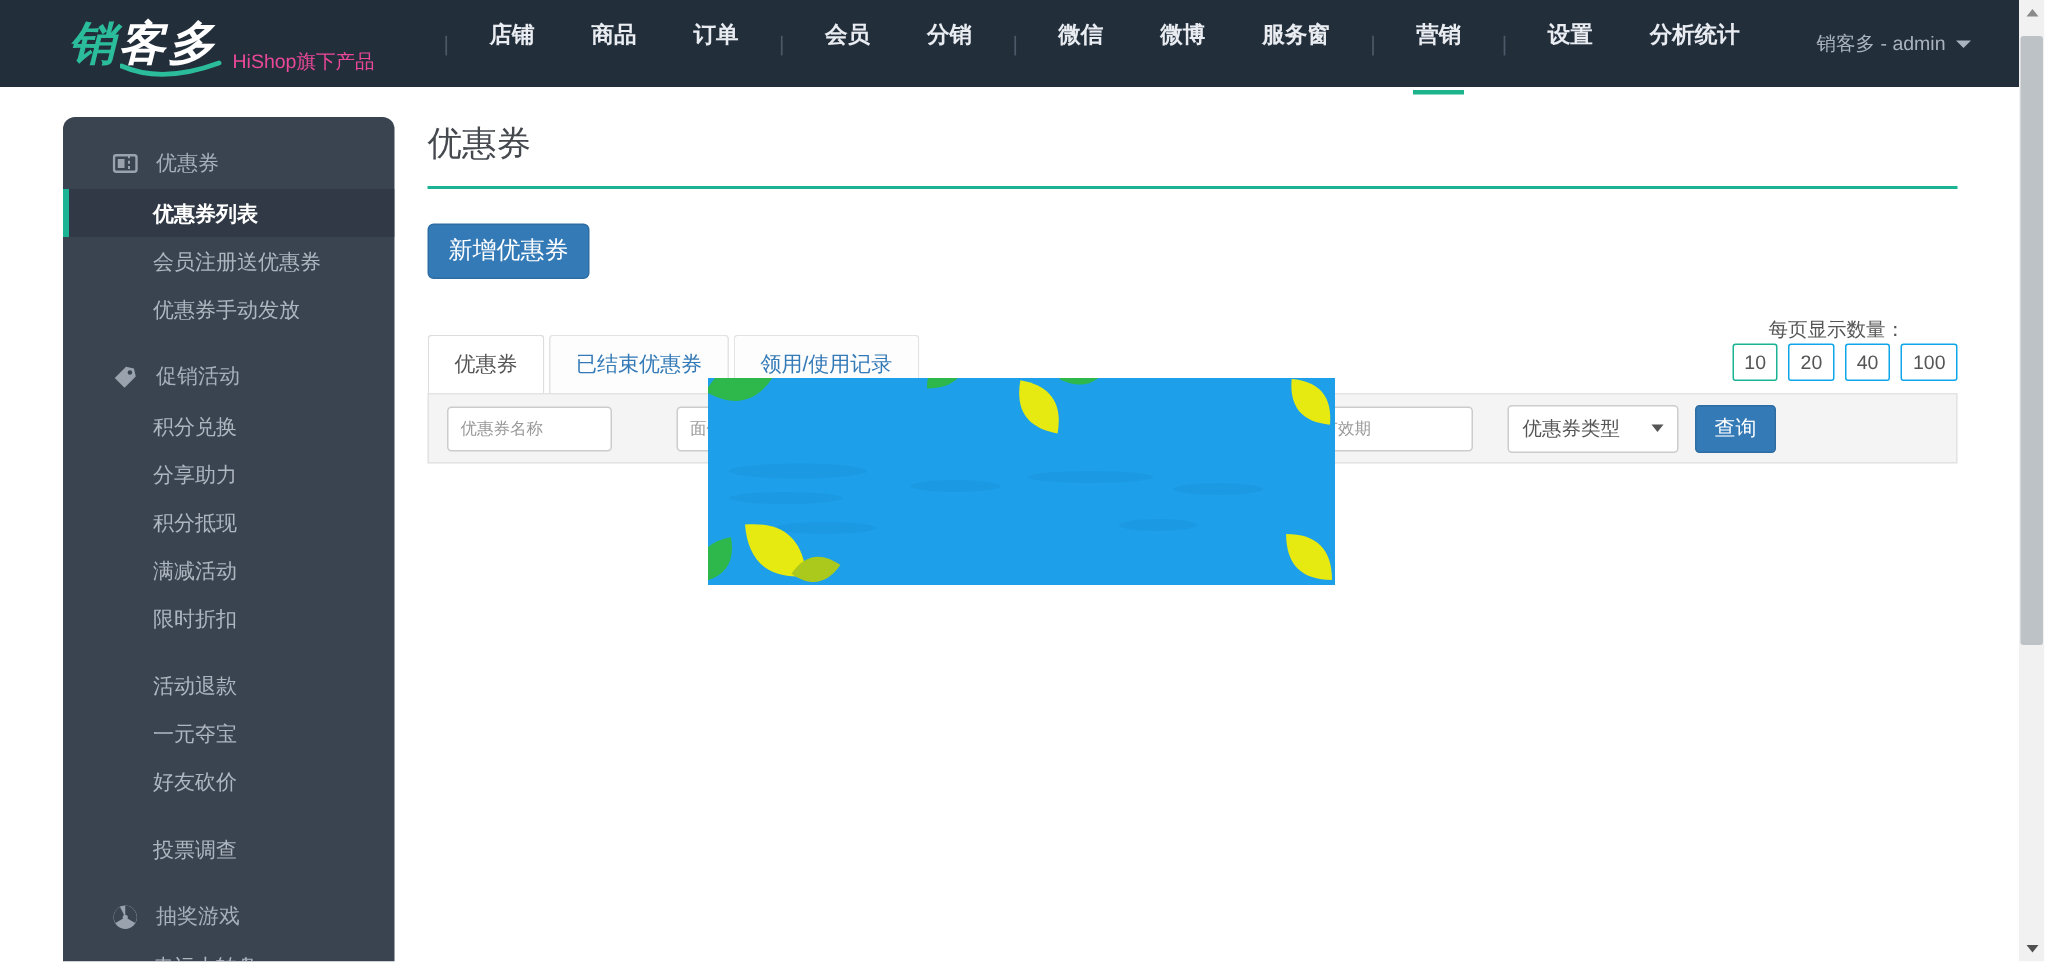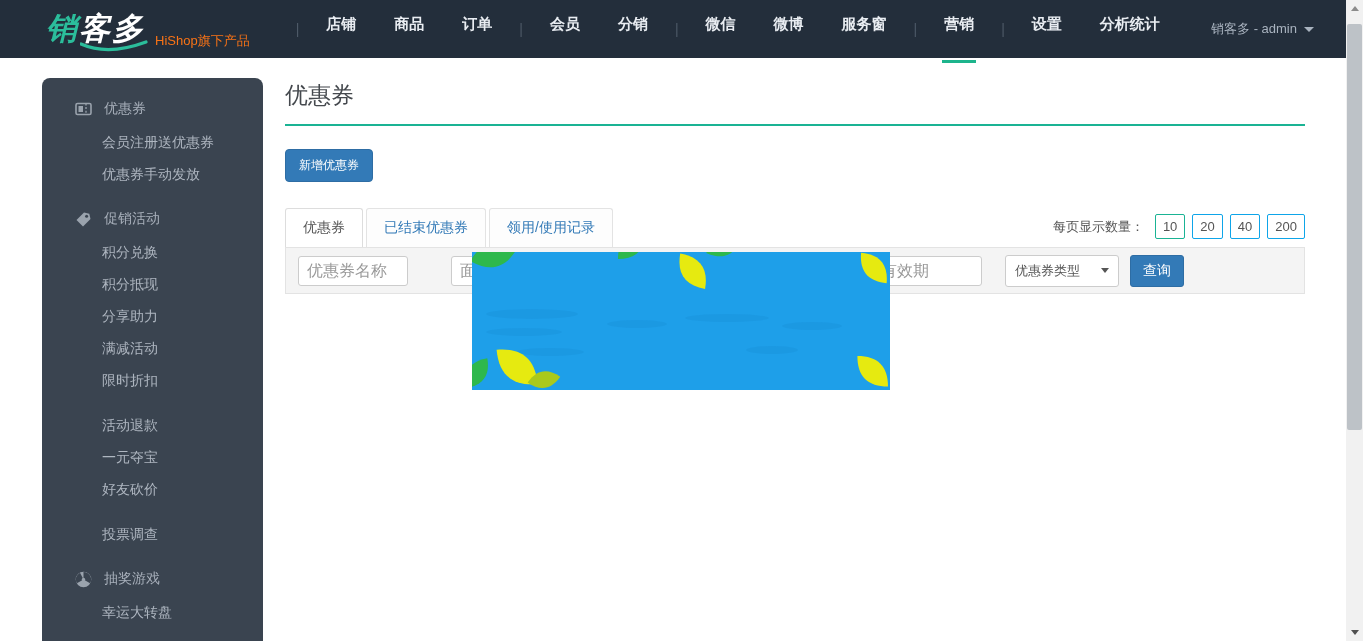--- a/index.html
+++ b/index.html
@@ -8,21 +8,21 @@
   .app { position:relative; width:1363px; height:641px; background:#fff; }
 
   
   .navbar { position:absolute; left:0; top:0; width:1346px; height:58px;
     background:#232e3b; display:flex; align-items:center; }
   .logo { display:flex; align-items:flex-end; margin-left:46px; position:relative; }
   .logo-cn { font-size:31px; font-weight:bold; font-style:italic; letter-spacing:2px;
     color:#fff; position:relative; }
   .logo-cn .accent { color:#2bbd9b; }
   .logo-swoosh { position:absolute; left:34px; bottom:-4px; }
-  .logo-sub { color:#f97316; font-size:13px; margin-left:10px; }
+  .logo-sub { color:#ec4899; font-size:13px; margin-left:10px; }
   .nav-items { display:flex; align-items:center; height:58px; margin-left:38px; }
   .nav-item { color:#e9edf2; font-size:15px; font-weight:bold; padding:0 2px;
     margin:0 17px; height:68px; line-height:58px; cursor:pointer; position:relative; }
   .nav-item.active { border-bottom:3px solid #1db48c; }
   .nav-divider { color:#4d5967; margin:0 8px; font-size:14px; }
   .user-menu { position:absolute; right:32px; top:0; height:58px; display:flex;
     align-items:center; color:#a9b3bf; font-size:13px; cursor:pointer; }
   .caret { display:inline-block; margin-left:7px; width:0; height:0;
     border-left:5px solid transparent; border-right:5px solid transparent;
     border-top:5px solid #a9b3bf; }
@@ -39,41 +39,41 @@
   .side-item.active { background:#303945; color:#fff; font-weight:bold;
     border-left:4px solid #1ab394; padding-left:56px; }
   .side-gap { height:13px; }
   .side-section-gap { height:12px; }
 
   
   .content { position:absolute; left:285px; top:80px; width:1020px; }
   .page-title { font-size:23px; font-weight:normal; color:#45494e;
     padding-bottom:13px; border-bottom:2px solid #1ab394; }
   .btn-primary { display:inline-block; margin-top:23px; background:#337ab7;
-    border:1px solid #2e6da4; color:#fff; font-size:12px; padding:7px 13px;
+    border:1px solid #2e6da4; color:#fff; font-size:16px; padding:7px 13px;
     border-radius:4px; cursor:pointer; font-family:inherit; }
   .tabs-row { margin-top:25px; display:flex; justify-content:space-between;
     align-items:flex-end; }
   .tabs { display:flex; }
   .tab { font-size:14px; color:#337ab7; padding:10px 17px; cursor:pointer;
     border:1px solid #e3e3e3; border-bottom:none; background:#fdfdfd;
     border-radius:3px 3px 0 0; margin-right:3px; position:relative; top:1px; }
   .tab.active { background:#fff; color:#555; border:1px solid #ddd;
     border-bottom:1px solid #fff; }
   .page-size { display:flex; align-items:center; font-size:13px; color:#555;
-    padding-bottom:8px; }
+    padding-bottom:8px;flex-direction:column; }
   .page-size-label { margin-right:4px; }
   .ps-box { display:inline-block; min-width:30px; text-align:center; padding:4px 7px;
     border:1px solid #0ea5e9; background:#fff; color:#555; font-size:13px;
     margin-left:7px; cursor:pointer; border-radius:2px; }
   .ps-box.selected { border-color:#1ab394; }
   .filter-bar { background:#f4f4f4; border:1px solid #e3e3e3; height:47px;
     display:flex; align-items:center; padding-left:12px; position:relative; }
   .f-input { height:30px; border:1px solid #ccc; border-radius:3px; background:#fff;
-    padding:0 8px; font-size:16px; color:#555; font-family:inherit; }
+    padding:0 8px; font-size:11px; color:#555; font-family:inherit; }
   .f-input::placeholder { color:#999; }
   .to-label { font-size:13px; color:#555; }
   .f-select { height:32px; border:1px solid #ccc; border-radius:3px; background:#fff;
     font-size:13px; color:#555; display:flex; align-items:center;
     justify-content:space-between; padding:0 9px; cursor:pointer; }
   .f-select .sel-caret { width:0; height:0; border-left:4px solid transparent;
     border-right:4px solid transparent; border-top:5px solid #555; margin-left:8px; }
   .btn-search { background:#337ab7; border:1px solid #2e6da4; color:#fff;
     font-size:14px; padding:6px 12px; border-radius:3px; cursor:pointer;
     font-family:inherit; }
@@ -146,35 +146,36 @@
       <div class="side-section-header" data-name="sidebar-section-coupon">
         <span class="icon" data-name="coupon-icon">
           <svg width="17" height="14" viewBox="0 0 17 14">
             <rect x="1" y="1.5" width="15" height="11" rx="1.5" fill="none" stroke="#9aa3ad" stroke-width="1.6"></rect>
             <line x1="11" y1="1.5" x2="11" y2="12.5" stroke="#9aa3ad" stroke-width="1.3" stroke-dasharray="2 1.6"></line>
             <rect x="3.5" y="4" width="4.5" height="6" fill="#9aa3ad"></rect>
           </svg>
         </span>
         <span data-name="sidebar-section-label">优惠券</span>
       </div>
+      <div class="side-item active" data-name="sidebar-item-coupon-list">优惠券列表</div>
       <div class="side-item" data-name="sidebar-item-register-gift-coupon">会员注册送优惠券</div>
       <div class="side-item" data-name="sidebar-item-manual-coupon">优惠券手动发放</div>
       <div class="side-section-gap"></div>
       <div class="side-section-header" data-name="sidebar-section-tag">
         <span class="icon" data-name="tag-icon">
           <svg width="17" height="17" viewBox="0 0 17 17">
             <path d="M1.5 9 L8 15.5 L15.5 8 L14.3 2.7 L9 1.5 Z" fill="#9aa3ad"></path>
             <circle cx="11.6" cy="5.3" r="1.5" fill="#3a4450"></circle>
           </svg>
         </span>
         <span data-name="sidebar-section-label">促销活动</span>
       </div>
       <div class="side-item" data-name="sidebar-item-points-exchange">积分兑换</div>
+      <div class="side-item" data-name="sidebar-item-share-boost">分享助力</div>
       <div class="side-item" data-name="sidebar-item-points-cash">积分抵现</div>
-      <div class="side-item" data-name="sidebar-item-share-boost">分享助力</div>
       <div class="side-item" data-name="sidebar-item-full-reduction">满减活动</div>
       <div class="side-item" data-name="sidebar-item-time-discount">限时折扣</div>
       <div class="side-gap"></div>
       <div class="side-item" data-name="sidebar-item-activity-refund">活动退款</div>
       <div class="side-item" data-name="sidebar-item-one-yuan-treasure">一元夺宝</div>
       <div class="side-item" data-name="sidebar-item-friend-bargain">好友砍价</div>
       <div class="side-gap"></div>
       <div class="side-item" data-name="sidebar-item-vote-survey">投票调查</div>
       <div class="side-section-gap"></div>
       <div class="side-section-header" data-name="sidebar-section-wheel">
@@ -195,21 +196,21 @@
     <h1 class="page-title" data-name="page-title">优惠券</h1>
     <button class="btn-primary" data-name="add-coupon-button">新增优惠券</button>
     <div class="tabs-row" data-name="tabs-row">
       <div class="tabs" id="tabs" data-name="tabs">
           <div class="tab active" data-name="tab-coupons">优惠券</div>
           <div class="tab" data-name="tab-ended-coupons">已结束优惠券</div>
           <div class="tab" data-name="tab-usage-records">领用/使用记录</div>
         </div>
       <div class="page-size" data-name="page-size-control">
         <span class="page-size-label" data-name="page-size-label">每页显示数量：</span>
-        <span id="page-size-options" data-name="page-size-options"><span class="ps-box selected" data-name="page-size-option-10">10</span><span class="ps-box" data-name="page-size-option-20">20</span><span class="ps-box" data-name="page-size-option-40">40</span><span class="ps-box" data-name="page-size-option-100">200</span></span>
+        <span id="page-size-options" data-name="page-size-options"><span class="ps-box selected" data-name="page-size-option-10">10</span><span class="ps-box" data-name="page-size-option-20">20</span><span class="ps-box" data-name="page-size-option-40">40</span><span class="ps-box" data-name="page-size-option-100">100</span></span>
       </div>
     </div>
     <div class="filter-bar" id="filter-bar" data-name="filter-bar">
         <input class="f-input" data-name="coupon-name-input" placeholder="优惠券名称" style="">
         <input class="f-input" data-name="value-min-input" placeholder="面值" style="">
         <span class="to-label" data-name="to-value-label">至</span>
         <input class="f-input" data-name="value-max-input" placeholder="面值" style="">
         <input class="f-input" data-name="date-from-input" placeholder="有效期" style="">
         <span class="to-label" data-name="to-date-label">至</span>
         <input class="f-input" data-name="date-to-input" placeholder="有效期" style="">

